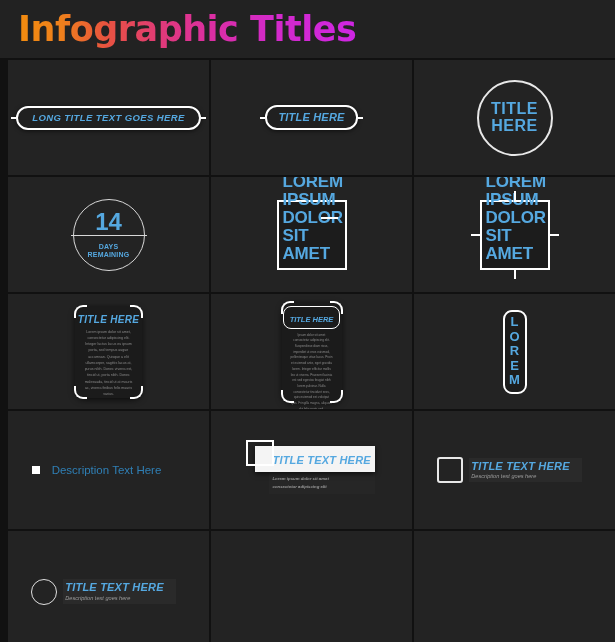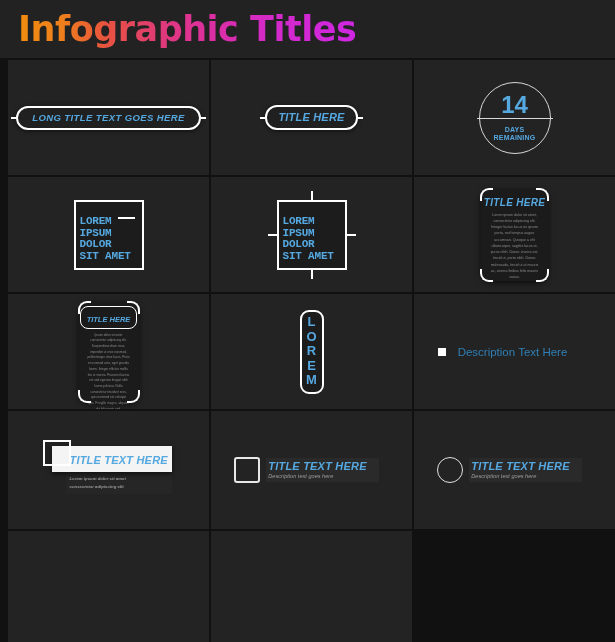--- a/index.html
+++ b/index.html
@@ -88,21 +88,21 @@
   }
   .circ-count .num { font-size: 24px; font-weight: bold; color: #55A8E0; line-height: 1; margin-bottom: 3px; }
   .circ-count .rule { position: absolute; top: 50%; left: -3px; right: -3px; height: 1.5px; background: #d8d8d8; }
   .circ-count .lbl { font-size: 7px; font-weight: bold; color: #55A8E0; text-align: center; line-height: 1.12; margin-top: 6px; letter-spacing: .2px; }
 
   
   .boxtitle {
     width: 70px; height: 70px; border: 2px solid #ffffff; background: #1c1c1c;
     position: relative; display: flex; align-items: flex-end; padding: 0 0 5px 4px;
   }
-  .boxtitle .bt-lines { font-size: 11px; font-weight: bold; color: #55A8E0; line-height: 1.05; letter-spacing: -0.2px; font-family: Liberation Mono, monospace; }
+  .boxtitle .bt-lines { font-size: 17px; font-weight: bold; color: #55A8E0; line-height: 1.05; letter-spacing: -0.2px; }
   .boxtitle .dash { position: absolute; right: 7px; top: 15px; width: 17px; height: 2px; background: #ffffff; }
   .boxtitle.cross::before, .boxtitle.cross::after,
   .boxtitle.cross .tick-l, .boxtitle.cross .tick-r { content: ""; position: absolute; background: #ffffff; }
   .boxtitle.cross::before { content:""; left: 50%; top: -11px; width: 2px; height: 11px; transform: translateX(-50%); }
   .boxtitle.cross::after  { content:""; left: 50%; bottom: -11px; width: 2px; height: 11px; transform: translateX(-50%); }
   .boxtitle.cross .tick-l { left: -11px; top: 50%; width: 11px; height: 2px; transform: translateY(-50%); }
   .boxtitle.cross .tick-r { right: -11px; top: 50%; width: 11px; height: 2px; transform: translateY(-50%); }
 
   
   .card {
@@ -213,20 +213,26 @@
         <div class="pill-text">LONG TITLE TEXT GOES HERE</div>
       </div>
     </div>
 
     <div class="cell">
       <div class="pill pill-sm">
         <div class="pill-text">TITLE HERE</div>
       </div>
     </div>
 
+    <div class="cell">
+      <div class="circ-title">
+        <span>TITLE</span>
+        <span>HERE</span>
+      </div>
+    </div>
 
     <div class="cell">
       <div class="circ-count">
         <div class="num">14</div>
         <div class="rule"></div>
         <div class="lbl">
           <div>DAYS</div>
           <div>REMAINING</div>
         </div>
       </div>

